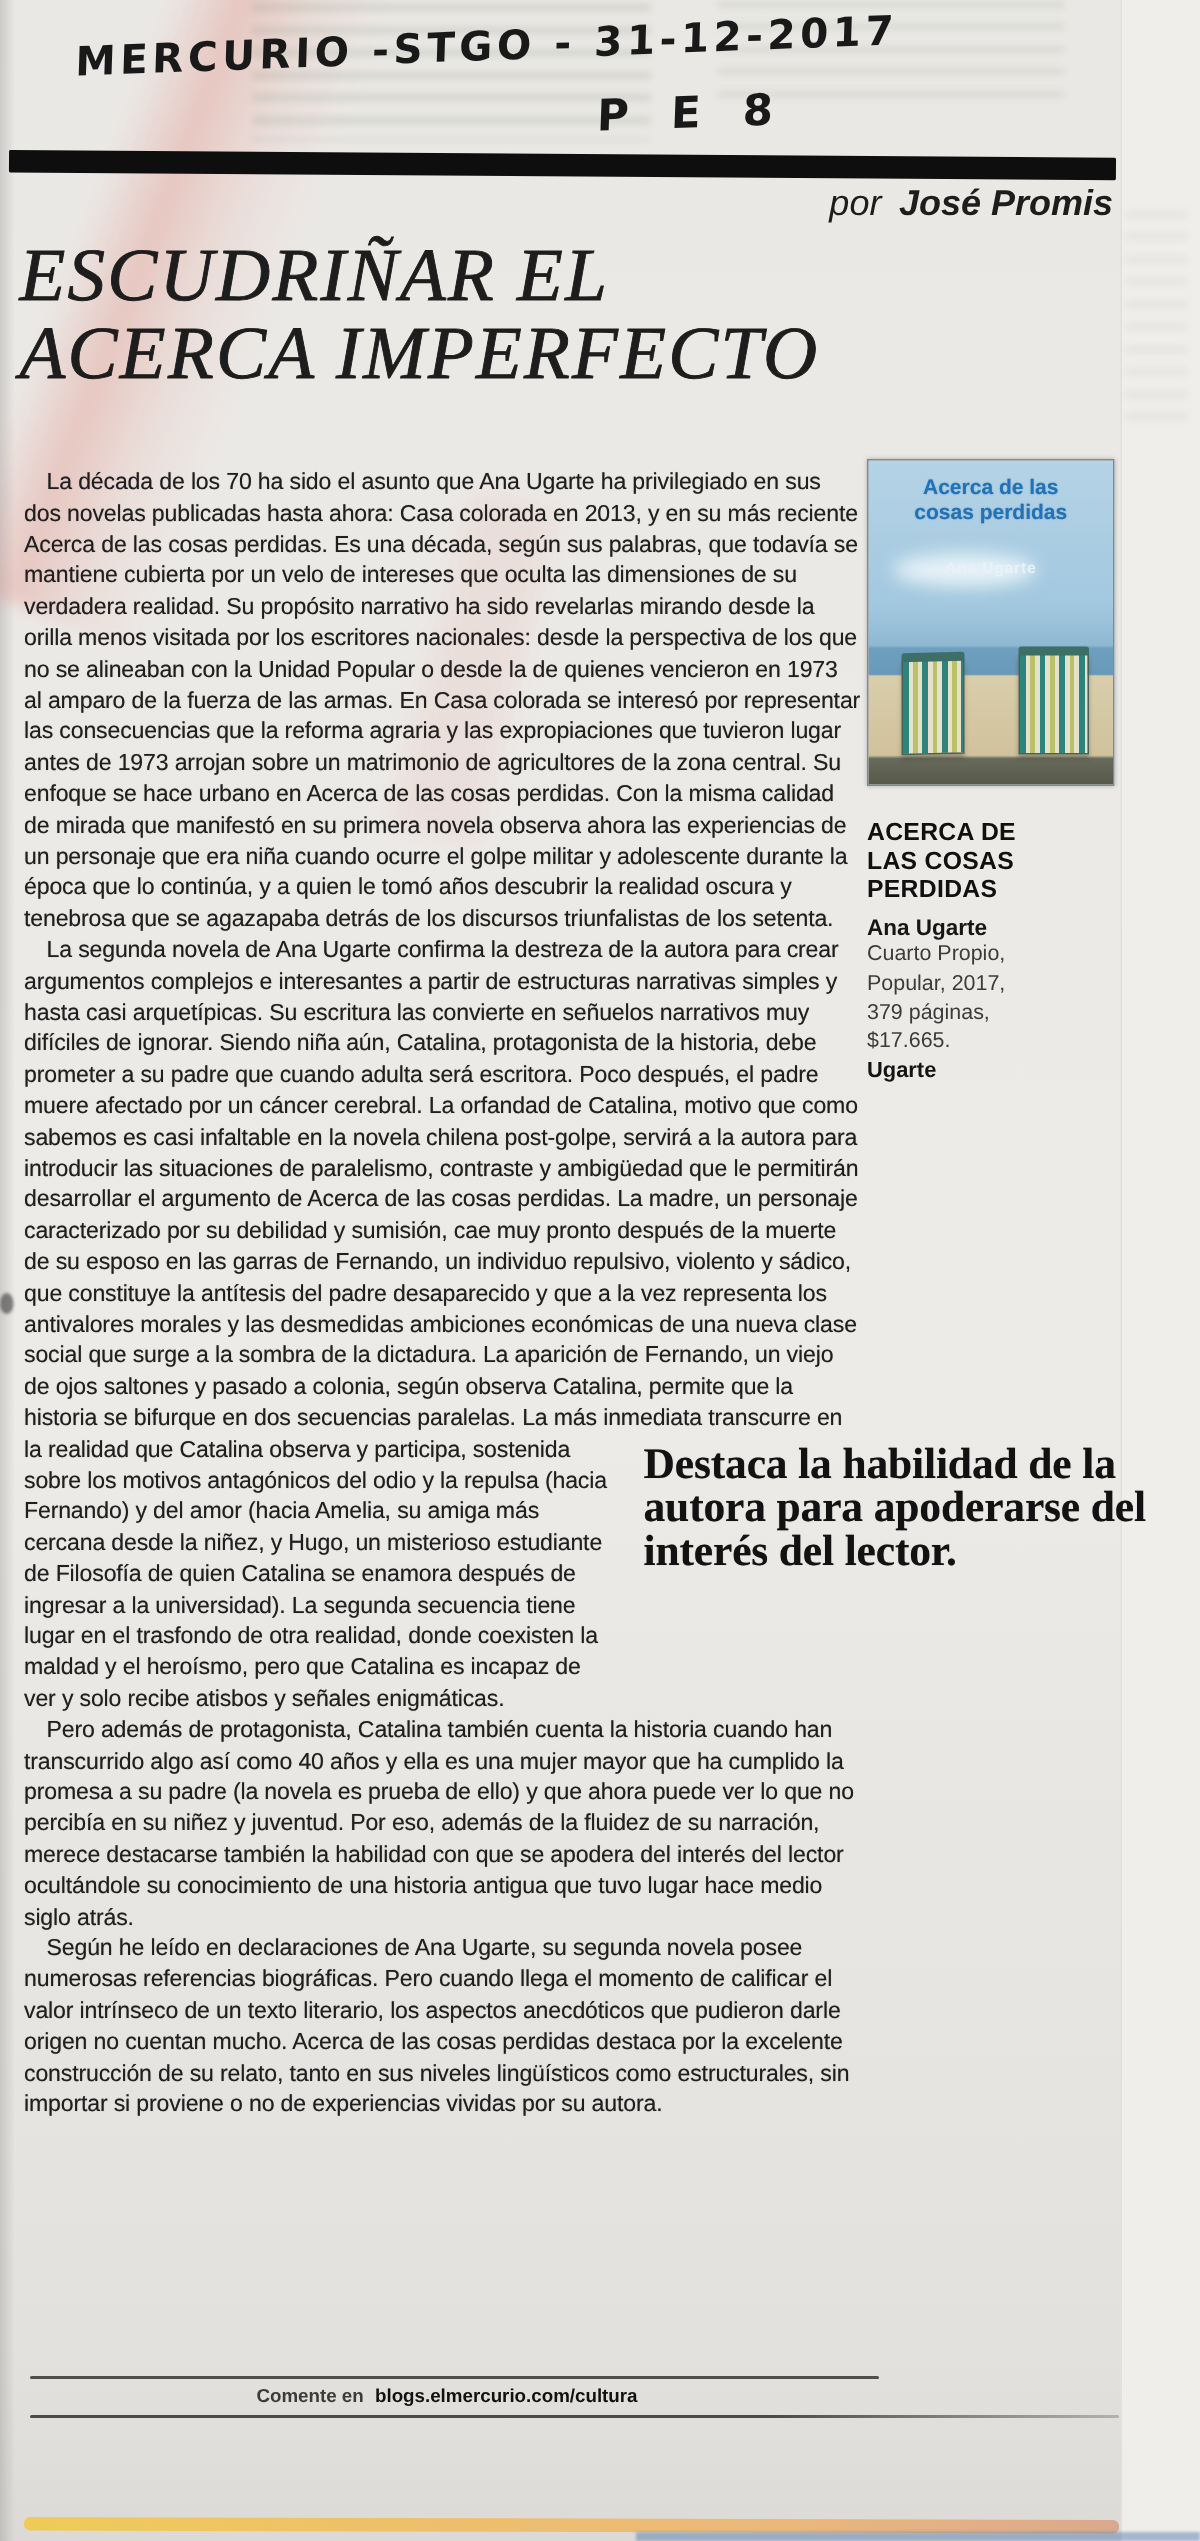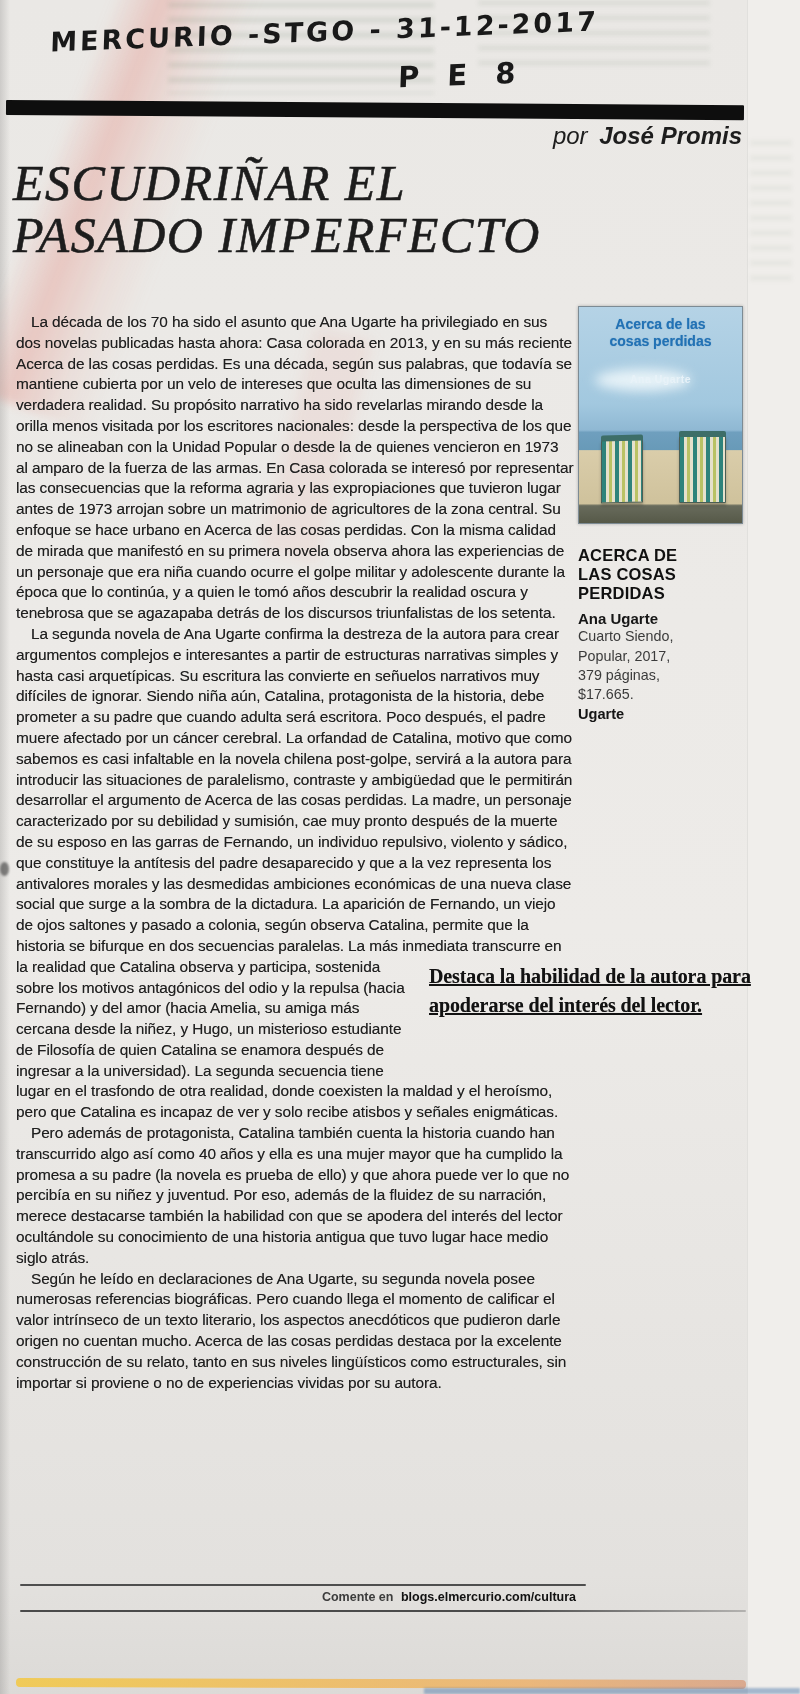--- a/index.html
+++ b/index.html
@@ -39,21 +39,21 @@
   .headline{position:absolute;left:13px;top:158px;margin:0;font-family:Liberation Serif, serif;
     font-style:italic;font-weight:normal;font-size:50px;line-height:1.03;letter-spacing:1.5px;
     color:#1d1d1d;-webkit-text-stroke:.6px #1d1d1d;}
   .headline .hl{display:block;}
   
   .article{position:absolute;left:16px;top:312px;width:558px;font-size:15.4px;line-height:20.8px;
     letter-spacing:-.1px;color:#1f1f1f;text-shadow:0 0 .5px rgba(25,25,25,.5);}
   .par{text-indent:15px;margin:0;}
   .bseg{font-weight:normal;}
   .pullquote{float:right;width:350px;margin:5px -205px 55px 18px;text-indent:0;
-    font-family:"Liberation Serif",serif;font-weight:bold;font-size:20px;line-height:29px;color:#121212;text-decoration:underline;}
+    font-family:"Liberation Serif",serif;font-weight:bold;font-size:29px;line-height:29px;color:#121212;}
   
   .sidebar{position:absolute;left:578px;top:306px;width:167px;}
   .cover{position:relative;width:163px;height:216px;border:1px solid #7d8b94;box-shadow:0 0 3px rgba(0,0,0,.25);
     background:linear-gradient(180deg,#b5d3e6 0%,#a2c8df 45%,#8fb8d3 57%,#6f9fbe 58%,#689ab8 66%,#dacdaa 66.5%,#cfc29c 91%,#686b5c 92%,#565948 100%);}
   .cover::before{content:"";position:absolute;left:16px;top:62px;width:96px;height:22px;
     background:rgba(242,249,252,.85);border-radius:50%;filter:blur(6px);}
   .cover-title{position:relative;z-index:2;margin:9px auto 0;width:132px;text-align:center;
     font-weight:bold;font-size:14px;line-height:1.18;color:#2272b5;text-shadow:0 0 1px rgba(40,110,170,.55);}
   .cover-author{position:relative;z-index:2;margin-top:24px;text-align:center;font-weight:bold;
     font-size:10.5px;letter-spacing:.5px;color:#e9f3f9;opacity:.95;}
@@ -64,21 +64,21 @@
   .chair-l{left:22px;transform:skewY(-1.5deg);}
   .chair-r{right:16px;width:45px;height:66px;}
   .bi-title{margin-top:22px;width:128px;font-weight:bold;font-size:16.5px;line-height:1.16;
     letter-spacing:.2px;color:#101010;}
   .bi-author{margin-top:7px;font-weight:bold;font-size:15px;color:#161616;}
   .bi-line{font-size:14.3px;line-height:1.34;color:#3b3b3b;}
   .bi-genre{margin-top:2px;font-weight:bold;font-size:14.6px;color:#141414;}
   
   .footer{position:absolute;left:20px;top:1584px;width:726px;}
   .rule-top{width:566px;height:2px;background:#4e4e4e;border-radius:1px;}
-  .footer-text{width:556px;margin-top:4px;text-align:right;font-size:12.5px;font-weight:bold;color:#3c3c3c;}
+  .footer-text{width:556px;margin-top:4px;text-align:center;font-size:12.5px;font-weight:bold;color:#3c3c3c;}
   .footer-text .url{color:#111;margin-left:4px;}
   .rule-bottom{margin-top:6px;width:726px;height:2px;border-radius:1px;
     background:linear-gradient(90deg,#4a4a4a 0%,#4a4a4a 68%,rgba(74,74,74,.3) 100%);}
 </style>
 </head>
 <body>
 
 <div class="page">
 
   <div class="left-gutter"></div>
@@ -95,40 +95,40 @@
 
   <div class="top-rule"></div>
 
   <div class="byline">
     <span>por</span>
     <span class="author">José Promis</span>
   </div>
 
   <h1 class="headline">
     <span class="hl">ESCUDRIÑAR EL</span>
-    <span class="hl">PASADO IMPERFECTO</span>
+    <span class="hl">ACERCA IMPERFECTO</span>
   </h1>
 
   <div class="article">
     <div class="par"><span>La década de los 70 ha sido el asunto que Ana Ugarte ha privilegiado en sus dos novelas publicadas hasta ahora: </span><span class="bseg">Casa colorada</span><span> en 2013, y en su más reciente </span><span class="bseg">Acerca de las cosas perdidas</span><span>. Es una década, según sus palabras, que todavía se mantiene cubierta por un velo de intereses que oculta las dimensiones de su verdadera realidad. Su propósito narrativo ha sido revelarlas mirando desde la orilla menos visitada por los escritores nacionales: desde la perspectiva de los que no se alineaban con la Unidad Popular o desde la de quienes vencieron en 1973 al amparo de la fuerza de las armas. En </span><span class="bseg">Casa colorada</span><span> se interesó por representar las consecuencias que la reforma agraria y las expropiaciones que tuvieron lugar antes de 1973 arrojan sobre un matrimonio de agricultores de la zona central. Su enfoque se hace urbano en </span><span class="bseg">Acerca de las cosas perdidas</span><span>. Con la misma calidad de mirada que manifestó en su primera novela observa ahora las experiencias de un personaje que era niña cuando ocurre el golpe militar y adolescente durante la época que lo continúa, y a quien le tomó años descubrir la realidad oscura y tenebrosa que se agazapaba detrás de los discursos triunfalistas de los setenta.</span></div>
     <div class="par"><span><span>La segunda novela de Ana Ugarte confirma la destreza de la autora para crear argumentos complejos e interesantes a partir de estructuras narrativas simples y hasta casi arquetípicas. Su escritura las convierte en señuelos narrativos muy difíciles de ignorar. Siendo niña aún, Catalina, protagonista de la historia, debe prometer a su padre que cuando adulta será escritora. Poco después, el padre muere afectado por un cáncer cerebral. La orfandad de Catalina, motivo que como sabemos es casi infaltable en la novela chilena post-golpe, servirá a la autora para introducir las situaciones de paralelismo, contraste y ambigüedad que le permitirán desarrollar el argumento de </span><span class="bseg">Acerca de las cosas perdidas</span><span>. La madre, un personaje caracterizado por su debilidad y sumisión, cae muy pronto después de la muerte de su esposo en las garras de Fernando, un individuo repulsivo, violento y sádico, que constituye la antítesis del padre desaparecido y que a la vez representa los antivalores morales y las desmedidas ambiciones económicas de una nueva clase social que surge a la sombra de la dictadura. La aparición de Fernando, un viejo de ojos saltones y pasado a colonia, según observa Catalina, permite que la historia se bifurque en dos secuencias paralelas. La más inmediata transcurre en la realidad que Catalina observa y participa, </span></span><aside class="pullquote"><span>Destaca la habilidad de la autora para apoderarse del interés del lector.</span></aside><span><span>sostenida sobre los motivos antagónicos del odio y la repulsa (hacia Fernando) y del amor (hacia Amelia, su amiga más cercana desde la niñez, y Hugo, un misterioso estudiante de Filosofía de quien Catalina se enamora después de ingresar a la universidad). La segunda secuencia tiene lugar en el trasfondo de otra realidad, donde coexisten la maldad y el heroísmo, pero que Catalina es incapaz de ver y solo recibe atisbos y señales enigmáticas.</span></span></div>
     <div class="par"><span>Pero además de protagonista, Catalina también cuenta la historia cuando han transcurrido algo así como 40 años y ella es una mujer mayor que ha cumplido la promesa a su padre (la novela es prueba de ello) y que ahora puede ver lo que no percibía en su niñez y juventud. Por eso, además de la fluidez de su narración, merece destacarse también la habilidad con que se apodera del interés del lector ocultándole su conocimiento de una historia antigua que tuvo lugar hace medio siglo atrás.</span></div>
     <div class="par"><span>Según he leído en declaraciones de Ana Ugarte, su segunda novela posee numerosas referencias biográficas. Pero cuando llega el momento de calificar el valor intrínseco de un texto literario, los aspectos anecdóticos que pudieron darle origen no cuentan mucho. </span><span class="bseg">Acerca de las cosas perdidas</span><span> destaca por la excelente construcción de su relato, tanto en sus niveles lingüísticos como estructurales, sin importar si proviene o no de experiencias vividas por su autora.</span></div>
   </div>
 
   <aside class="sidebar">
     <div class="cover">
       <div class="cover-title">Acerca de las cosas perdidas</div>
       <div class="cover-author">Ana Ugarte</div>
       <div class="chair chair-l"></div>
       <div class="chair chair-r"></div>
     </div>
     <div class="bi-title">ACERCA DE LAS COSAS PERDIDAS</div>
     <div class="bi-author">Ana Ugarte</div>
-    <div class="bi-line">Cuarto Siendo,</div>
+    <div class="bi-line">Cuarto Propio,</div>
     <div class="bi-line">Popular, 2017,</div>
     <div class="bi-line">379 páginas,</div>
     <div class="bi-line">$17.665.</div>
     <div class="bi-genre">Ugarte</div>
   </aside>
 
   <div class="footer">
     <div class="rule-top"></div>
     <div class="footer-text">
       <span>Comente en</span>

